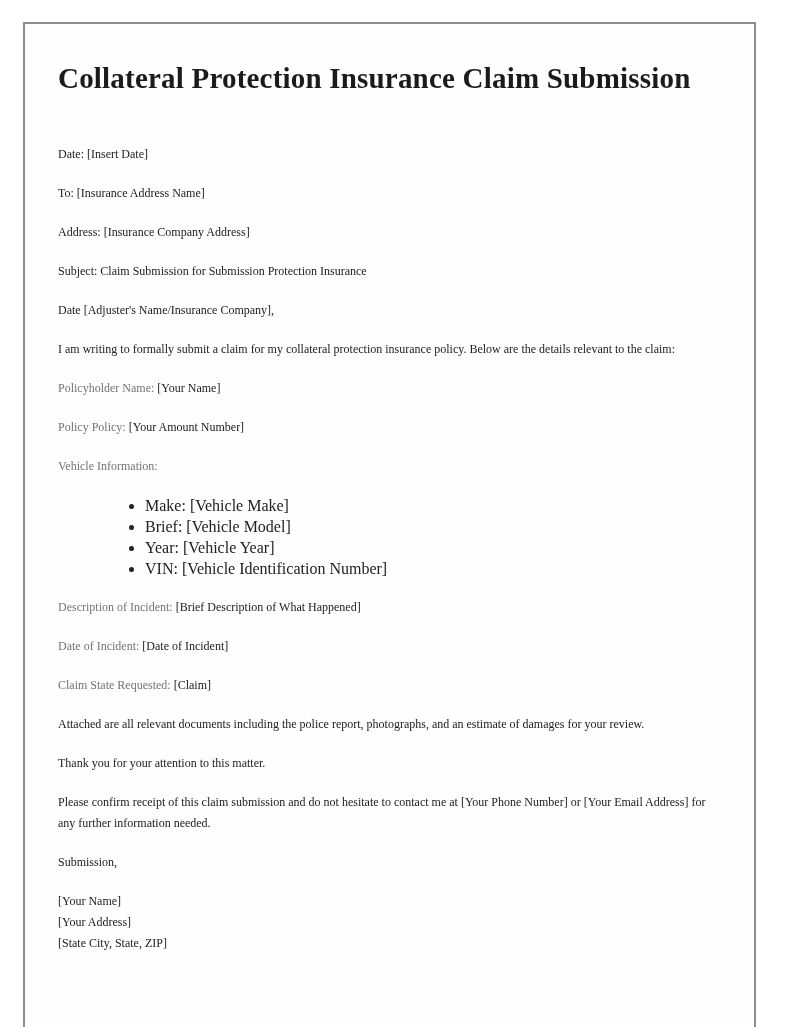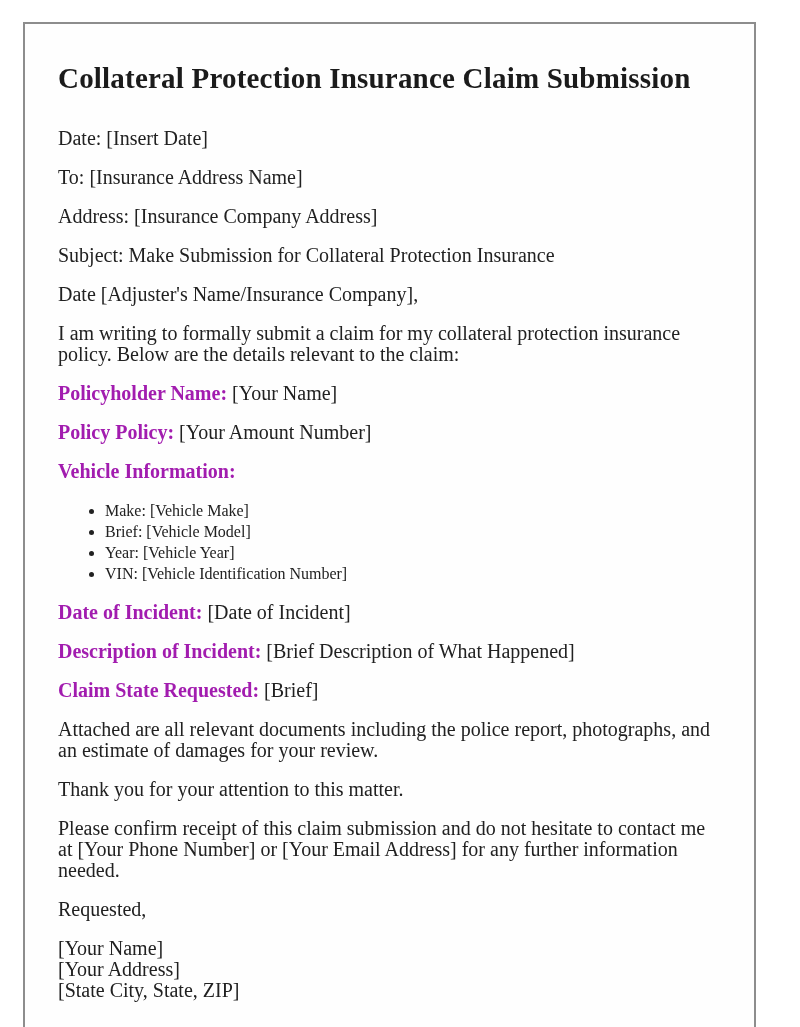--- a/index.html
+++ b/index.html
@@ -25,82 +25,83 @@
     box-sizing: border-box;
     background: #fefefe;
     border: 2px solid #8d8d8d;
     border-bottom: none;
     padding: 24px 40px 30px 33px;
   }
   h1.doc-title {
     font-size: 29px;
     line-height: 40px;
     font-weight: bold;
-    margin: 10px 0 30px 0;
+    margin: 10px 0 46px 0;
     color: #1b1b1b;
     letter-spacing: 0.2px;
   }
   p.doc-par {
-    font-size: 20px;
+    font-size: 12px;
     line-height: 21px;
     margin: 12px 0 18px 0;
   }
   p.doc-par strong {
-    font-weight: bold;
-    color: #a21caf;
+    font-weight: normal;
+    color: #737373;
   }
   ul.vehicle-list {
     margin: 0 0 18px 0;
     padding-left: 47px;
     list-style-type: disc;
   }
   ul.vehicle-list li {
     font-size: 16px;
     line-height: 21px;
+    margin-left: 40px;
   }
 </style>
 </head>
 <body>
 
 <div class="canvas">
   <div class="page">
 
     <h1 class="doc-title">Collateral Protection Insurance Claim Submission</h1>
 
     <p class="doc-par">Date: [Insert Date]</p>
     <p class="doc-par">To: [Insurance Address Name]</p>
     <p class="doc-par">Address: [Insurance Company Address]</p>
-    <p class="doc-par">Subject: Make Submission for Collateral Protection Insurance</p>
+    <p class="doc-par">Subject: Claim Submission for Submission Protection Insurance</p>
     <p class="doc-par">Date [Adjuster's Name/Insurance Company],</p>
 
     <p class="doc-par">I am writing to formally submit a claim for my collateral protection insurance policy. Below are the details relevant to the claim:</p>
 
     <p class="doc-par"><strong>Policyholder Name:</strong><span> [Your Name]</span></p>
 
     <p class="doc-par"><strong>Policy Policy:</strong><span> [Your Amount Number]</span></p>
 
     <p class="doc-par"><strong>Vehicle Information:</strong></p>
 
     <ul class="vehicle-list">
       <li>Make: [Vehicle Make]</li>
       <li>Brief: [Vehicle Model]</li>
       <li>Year: [Vehicle Year]</li>
       <li>VIN: [Vehicle Identification Number]</li>
     </ul>
 
+    <p class="doc-par"><strong>Description of Incident:</strong><span> [Brief Description of What Happened]</span></p>
+
     <p class="doc-par"><strong>Date of Incident:</strong><span> [Date of Incident]</span></p>
 
-    <p class="doc-par"><strong>Description of Incident:</strong><span> [Brief Description of What Happened]</span></p>
-
-    <p class="doc-par"><strong>Claim State Requested:</strong><span> [Brief]</span></p>
+    <p class="doc-par"><strong>Claim State Requested:</strong><span> [Claim]</span></p>
 
     <p class="doc-par">Attached are all relevant documents including the police report, photographs, and an estimate of damages for your review.</p>
 
     <p class="doc-par">Thank you for your attention to this matter.</p>
 
     <p class="doc-par">Please confirm receipt of this claim submission and do not hesitate to contact me at [Your Phone Number] or [Your Email Address] for any further information needed.</p>
 
-    <p class="doc-par">Requested,</p>
+    <p class="doc-par">Submission,</p>
 
     <p class="doc-par"><span>[Your Name]</span><br><span>[Your Address]</span><br><span>[State City, State, ZIP]</span></p>
 
   </div>
 </div>
 
 </body></html>

